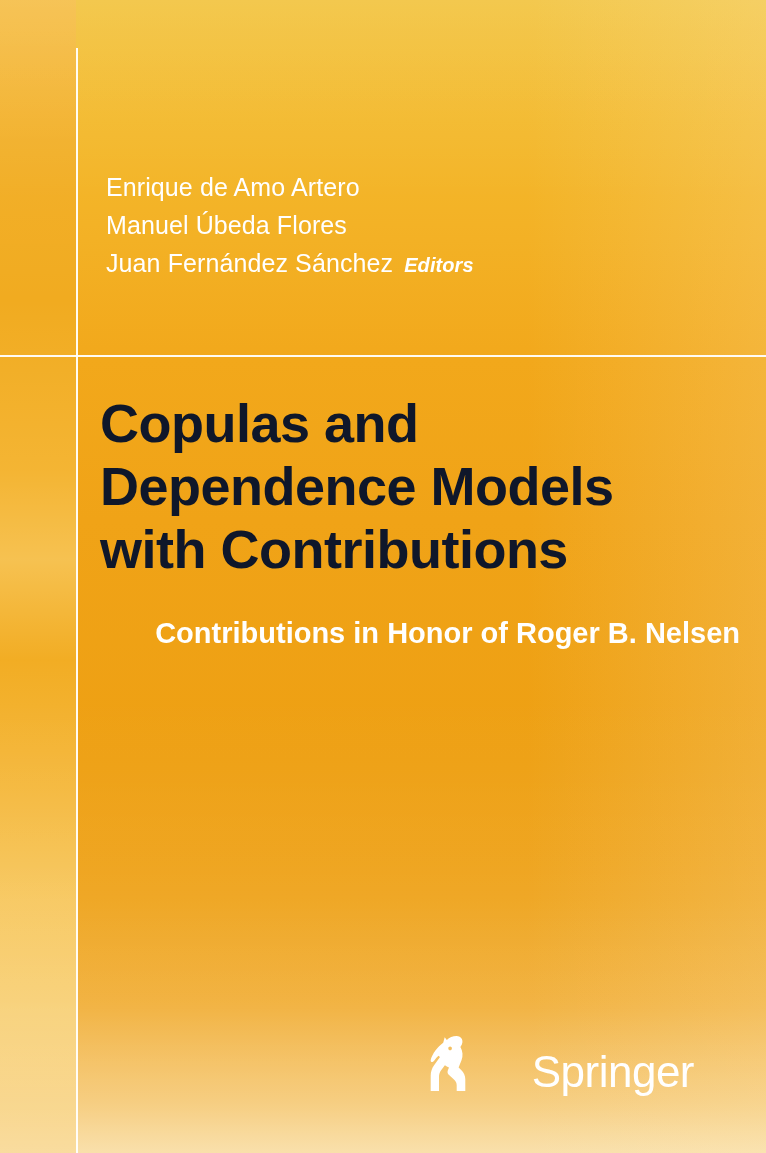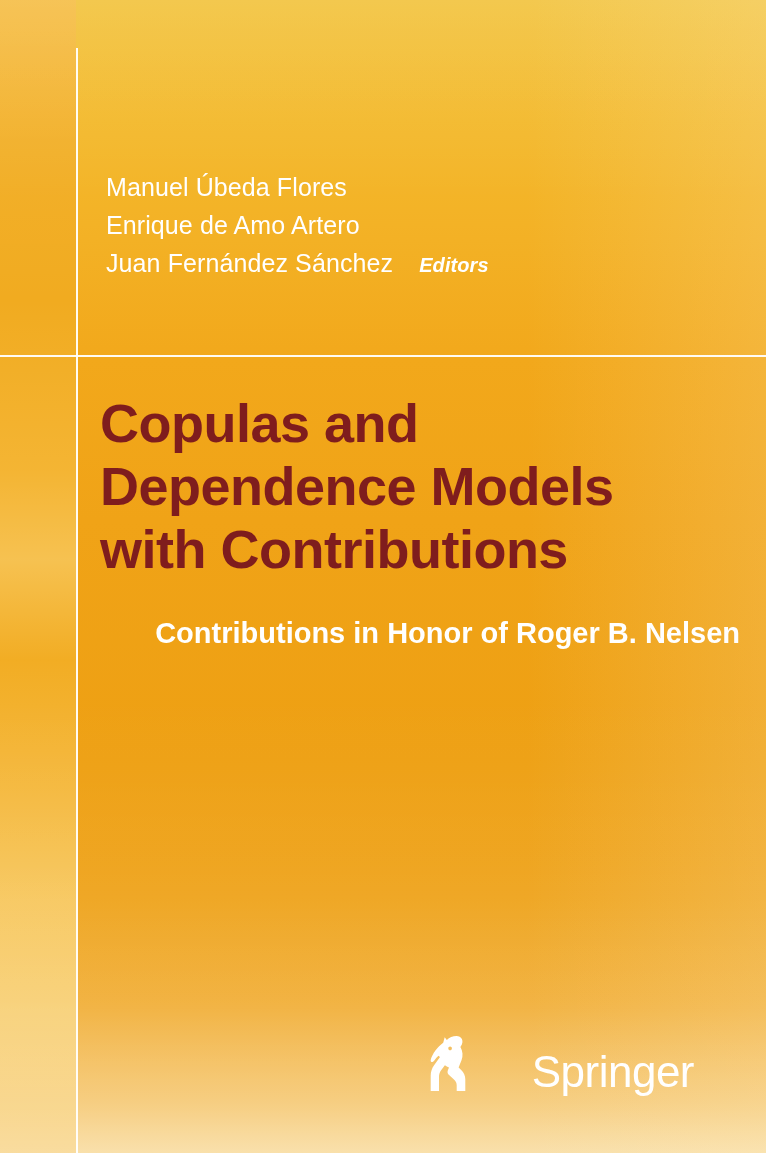--- a/index.html
+++ b/index.html
@@ -123,37 +123,37 @@
   .editor-line {
     color: #ffffff;
     font-size: 25px;
     line-height: 38px;
     font-weight: 400;
     letter-spacing: 0.1px;
     white-space: nowrap;
   }
   .editors-role {
     display: inline-block;
-    margin-left: 26px;
+    margin-left: 11px;
     font-size: 20px;
     font-style: italic;
     font-weight: 600;
     color: #ffffff;
     vertical-align: baseline;
   }
 
   
   .title-block {
     position: absolute;
     left: 100px;
     top: 392px;
     width: 640px;
   }
   .title {
-    color: #7f1d1d;
+    color: #0f172a;
     font-size: 54px;
     line-height: 63px;
     font-weight: 700;
     letter-spacing: -0.5px;
   }
   .subtitle {
     margin-top: 33px;
     color: #ffffff;
     font-size: 29px;
     line-height: 38px;
@@ -193,22 +193,22 @@
   <div class="bg-base"></div>
   <div class="bg-left-strip"></div>
   <div class="bg-left-strip2"></div>
   <div class="bg-bands"></div>
   <div class="bg-right-fade"></div>
 
   <div class="rule-vertical"></div>
   <div class="rule-horizontal"></div>
 
   <div class="editors">
+    <div class="editor-line">Enrique de Amo Artero</div>
     <div class="editor-line">Manuel Úbeda Flores</div>
-    <div class="editor-line">Enrique de Amo Artero</div>
     <div class="editor-line"><span>Juan Fernández Sánchez</span><span class="editors-role">Editors</span></div>
   </div>
 
   <div class="title-block">
     <div class="title">
       <div>Copulas and</div>
       <div>Dependence Models</div>
       <div>with Contributions</div>
     </div>
     <div class="subtitle">Contributions in Honor of Roger B. Nelsen</div>

